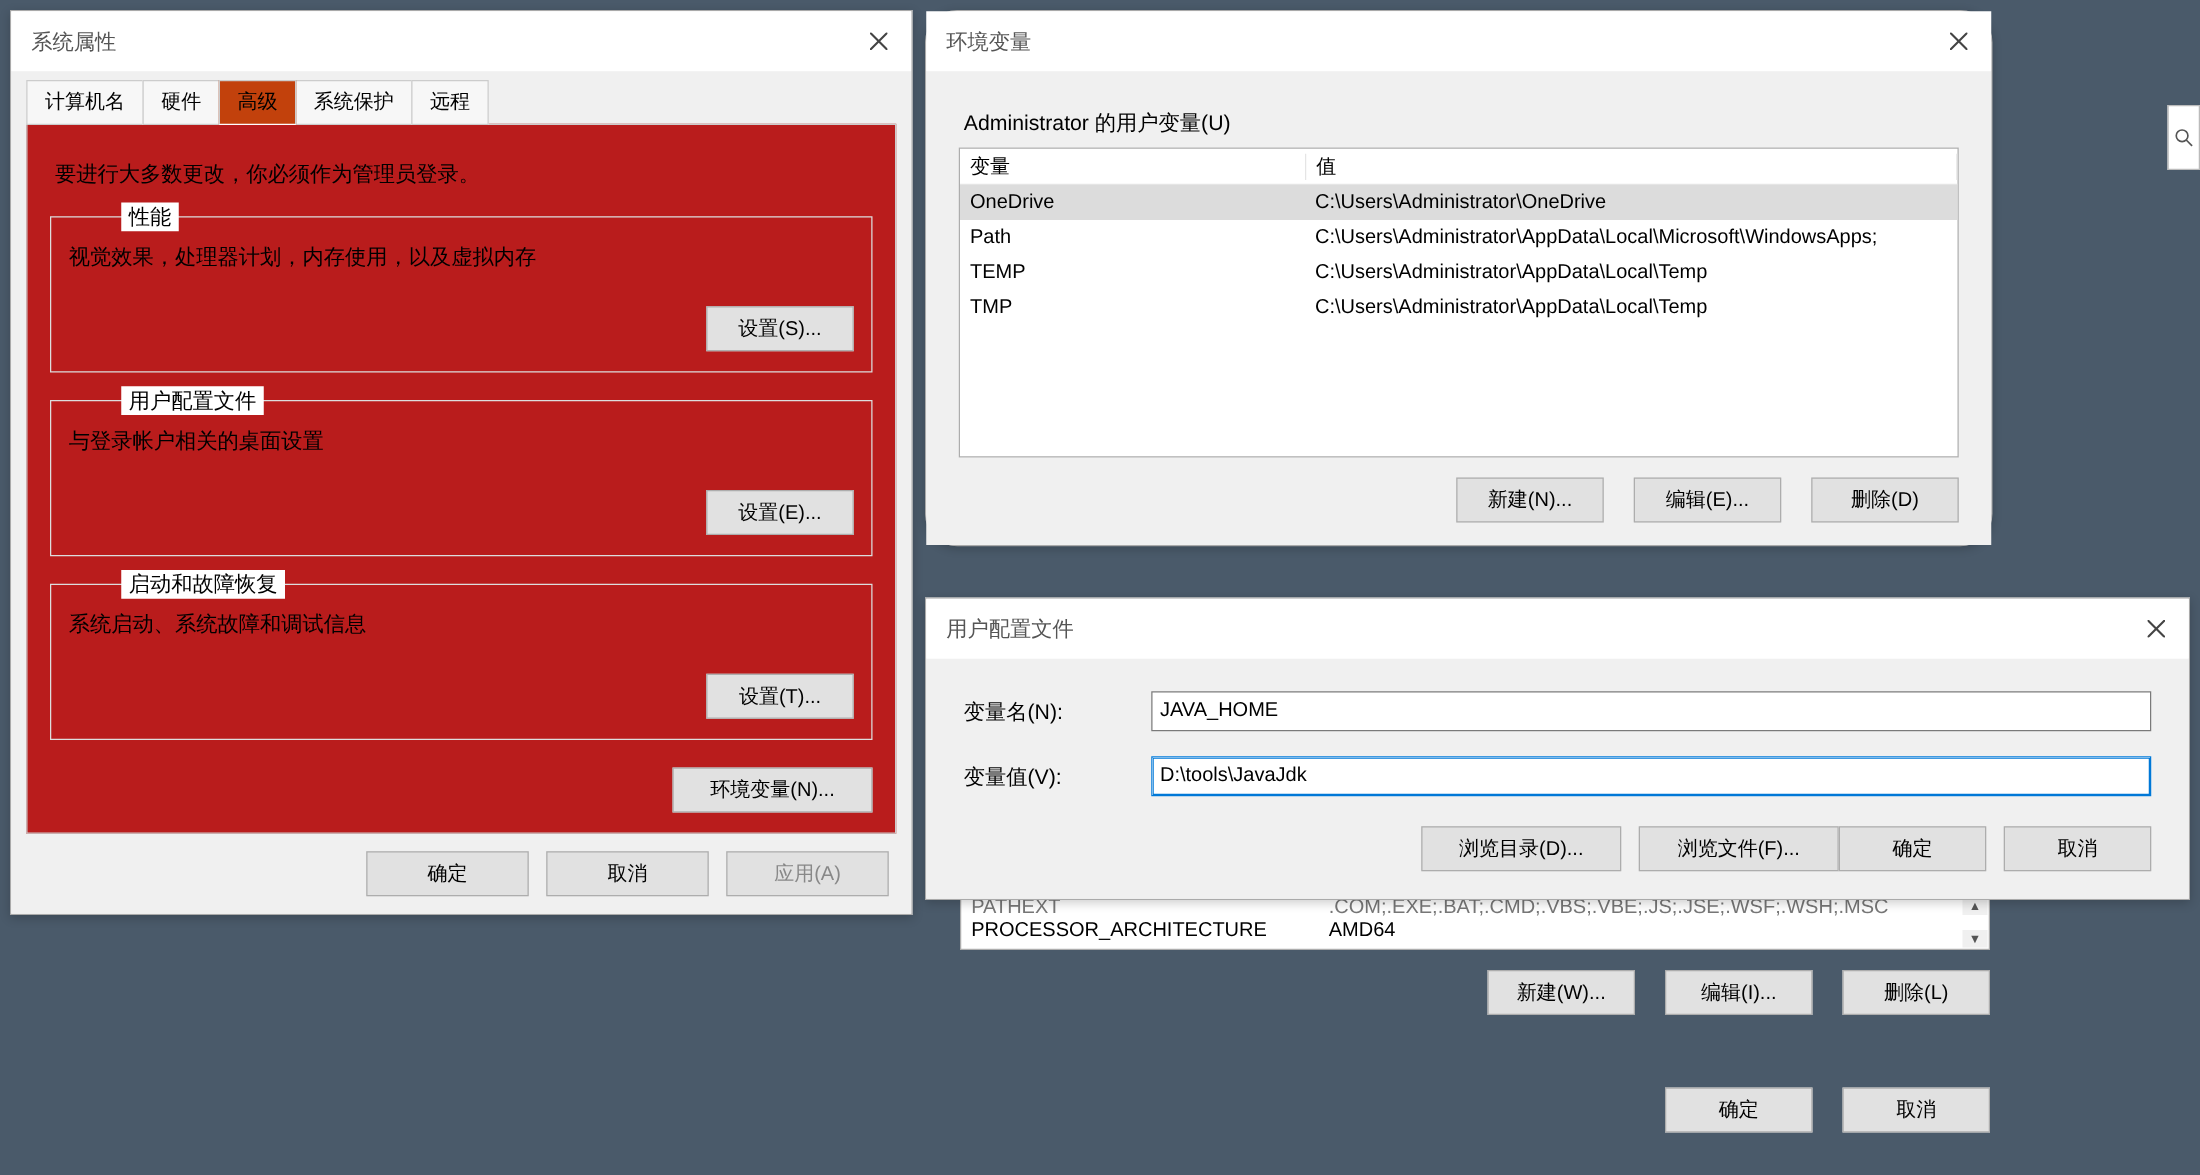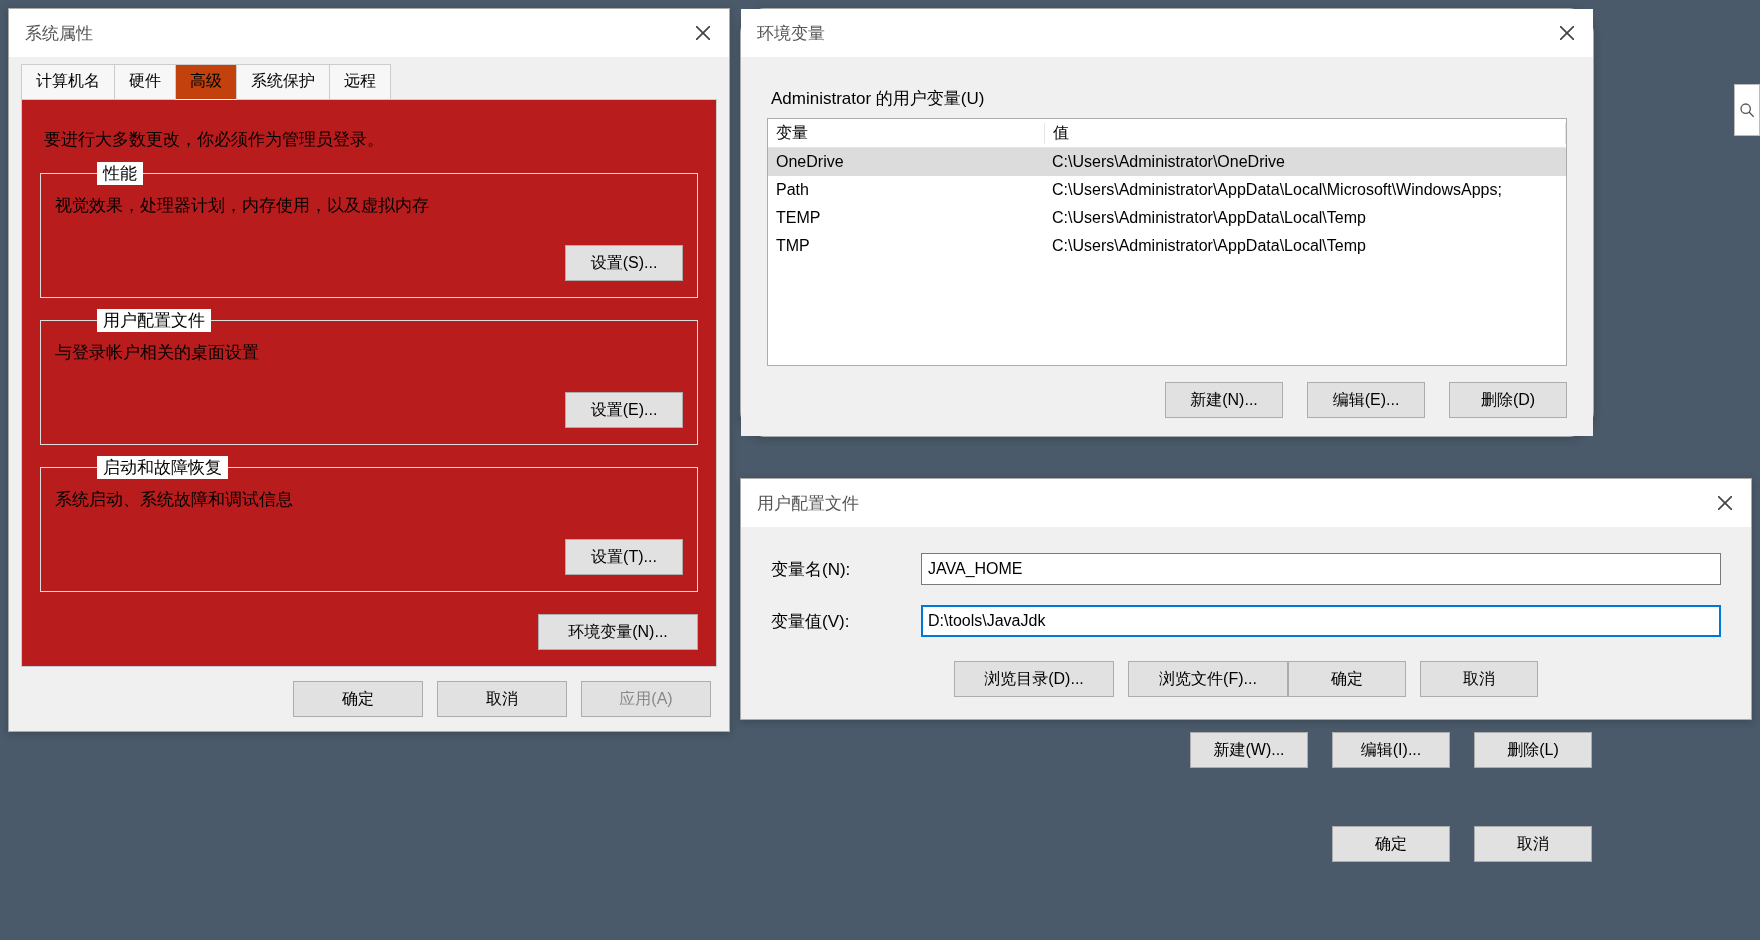--- a/index.html
+++ b/index.html
@@ -178,21 +178,21 @@
     font-size:16px;
     padding: 0 6px;
     outline:none;
   }
   .form-row input.focused {
     border: 1px solid #0078d7;
     box-shadow: inset 0 0 0 1px #0078d7;
   }
   .dlg-btns {
     display:flex;
-    justify-content:center;
+    justify-content:flex-end;
     margin-top: 24px;
   }
   .dlg-btns .left, .dlg-btns .right { display:flex; gap:14px; }
 
   
   #searchstrip {
     position:absolute;
     right:0; top: 84px;
     width: 24px; height: 50px;
     background:#fff;
@@ -313,20 +313,32 @@
     </div>
     <div class="btn-row">
       <button class="btn small">新建(N)...</button>
       <button class="btn small">编辑(E)...</button>
       <button class="btn small">删除(D)</button>
     </div>
   </div>
 </div>
 
 <div id="sysvars-peek">
+  <div class="listbox2">
+    <div class="lb-row blurred" style="height:17px">
+      <div class="c name" style="width:270px;flex-basis:270px">PATHEXT</div>
+      <div class="c value">.COM;.EXE;.BAT;.CMD;.VBS;.VBE;.JS;.JSE;.WSF;.WSH;.MSC</div>
+    </div>
+    <div class="lb-row" style="height:22px">
+      <div class="c name" style="width:270px;flex-basis:270px">PROCESSOR_ARCHITECTURE</div>
+      <div class="c value">AMD64</div>
+    </div>
+    <div class="scroll-arrow" style="top:1px">▲</div>
+    <div class="scroll-arrow" style="bottom:1px">▼</div>
+  </div>
   <div class="btn-row">
     <button class="btn small">新建(W)...</button>
     <button class="btn small">编辑(I)...</button>
     <button class="btn small">删除(L)</button>
   </div>
   <div style="height:42px"></div>
   <div class="btn-row">
     <button class="btn small">确定</button>
     <button class="btn small">取消</button>
   </div>

